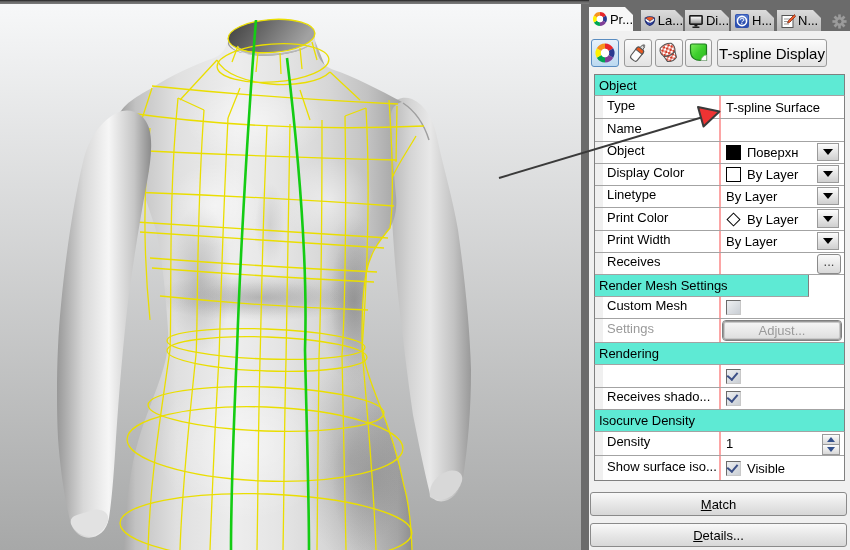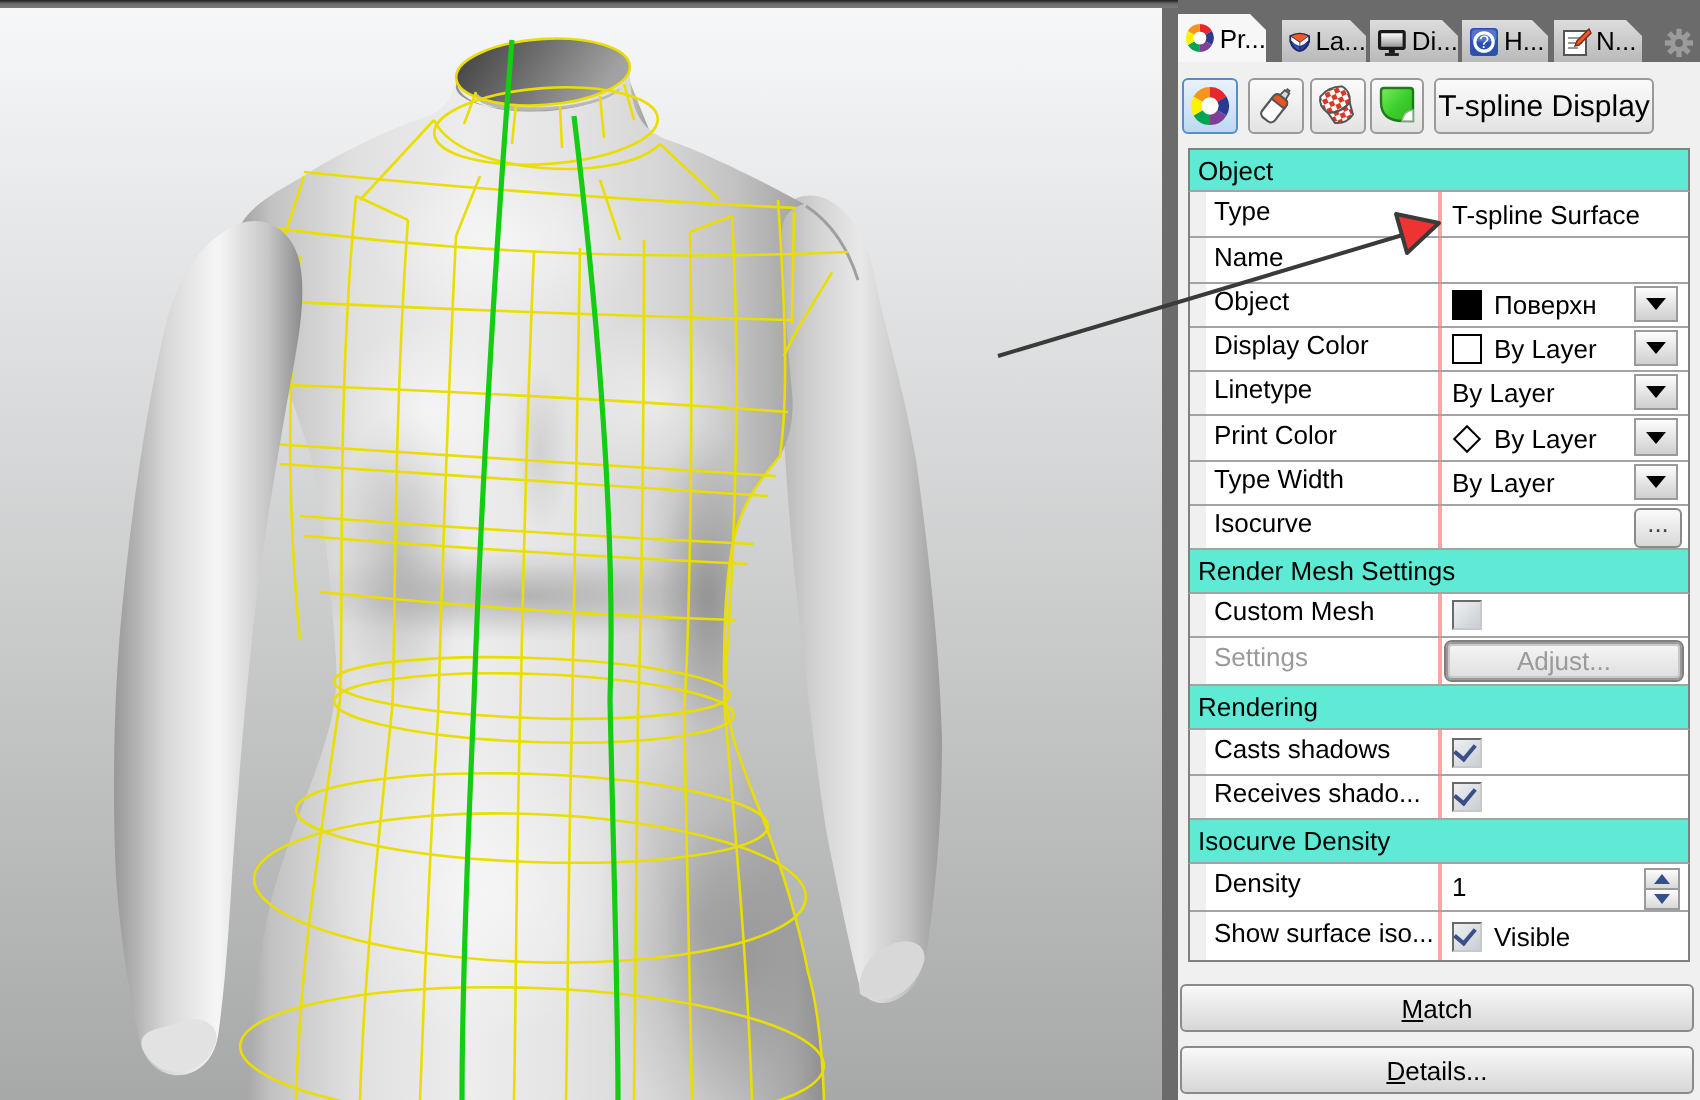--- a/index.html
+++ b/index.html
@@ -179,49 +179,48 @@
   </div>
 <div class="row" style="top:208px;left:595px;height:23px">
     <div class="gut"></div>
     <div class="lbl">Print Color</div>
     <div class="val"><svg class="sw" width="15" height="15">
         <rect x="3" y="3" width="9" height="9" fill="#fff" stroke="#000" transform="rotate(45 7.5 7.5)"></rect>
       </svg>By Layer<div class="dd"></div></div>
   </div>
 <div class="row" style="top:231px;left:595px;height:22px">
     <div class="gut"></div>
-    <div class="lbl">Type Width</div>
+    <div class="lbl">Print Width</div>
     <div class="val">By Layer<div class="dd"></div></div>
   </div>
 <div class="row" style="top:253px;left:595px;height:22px">
     <div class="gut"></div>
-    <div class="lbl">Isocurve</div>
+    <div class="lbl">Receives</div>
     <div class="val">
       <div style="position:absolute;right:3px;top:1px;width:22px;height:18px;background:linear-gradient(#fafafa,#d8d8d8);border:1px solid #8a8a8a;border-radius:3px;text-align:center;line-height:14px;color:#444">...</div>
     </div>
   </div>
-<div class="hdr" style="top:275px;left:594px;height:22px;width:251px;border-left:1px solid #808080;border-right:1px solid #808080">Render Mesh Settings</div>
+<div class="hdr" style="top:275px;left:594px;height:22px;width:215px;border-left:1px solid #808080;border-right:1px solid #808080">Render Mesh Settings</div>
 <div class="row" style="top:297px;left:595px;height:22px">
     <div class="gut"></div>
     <div class="lbl">Custom Mesh</div>
     <div class="val">
       <div class="cb"></div>
     </div>
   </div>
 <div class="row" style="top:319px;left:595px;height:24px">
     <div class="gut"></div>
     <div class="lbl" style="color:#9a9a9a">Settings</div>
     <div class="val">
       <div style="position:absolute;left:2px;right:3px;top:2px;bottom:2px;background:linear-gradient(#f6f6f6,#dedede);border:1px solid #9a9a9a;border-radius:3px;box-shadow:inset 0 0 0 1px #c9c9c9;outline:1px solid #7f7f7f;outline-offset:0px;display:flex;align-items:center;justify-content:center;color:#9a9a9a">Adjust...</div>
     </div>
   </div>
 <div class="hdr" style="top:343px;left:594px;height:22px;width:251px;border-left:1px solid #808080;border-right:1px solid #808080">Rendering</div>
 <div class="row" style="top:365px;left:595px;height:23px">
     <div class="gut"></div>
-    <div class="lbl">Casts shadows</div>
     <div class="val">
       <div class="cb on"></div>
     </div>
   </div>
 <div class="row" style="top:388px;left:595px;height:22px">
     <div class="gut"></div>
     <div class="lbl">Receives shado...</div>
     <div class="val">
       <div class="cb on"></div>
     </div>

